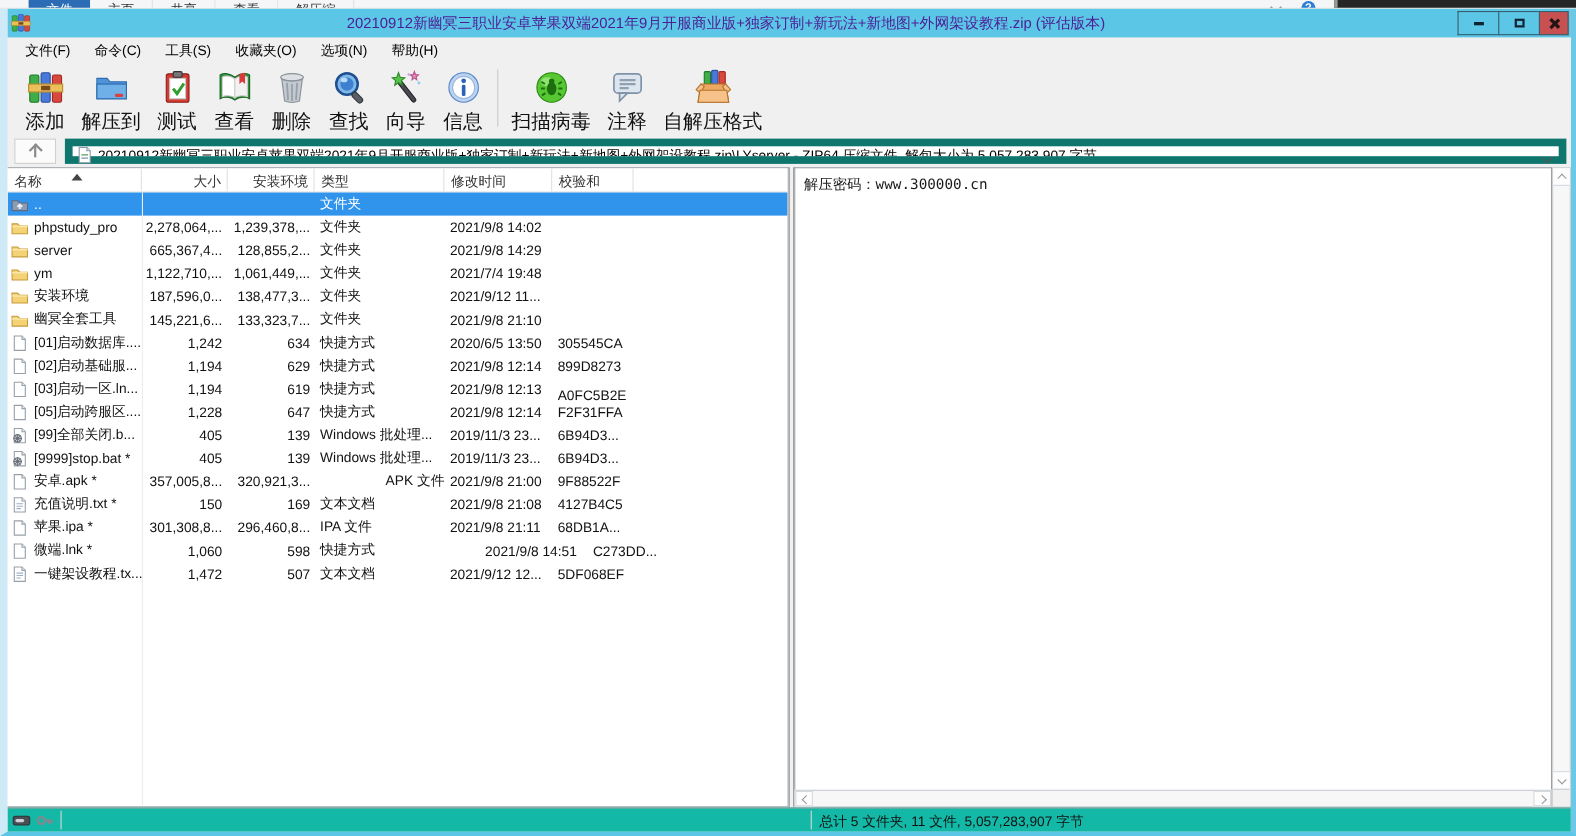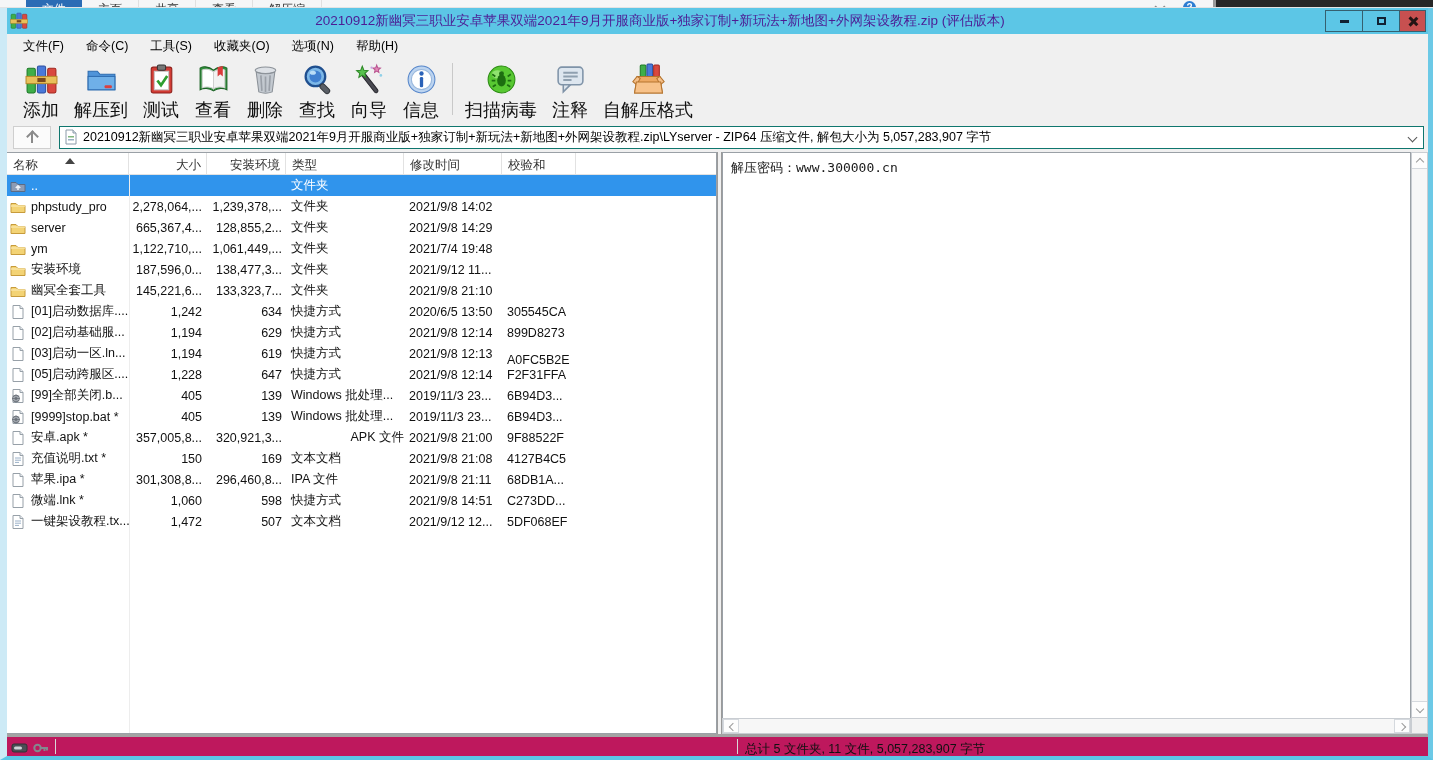--- a/index.html
+++ b/index.html
@@ -42,21 +42,21 @@
   .tbtn .ticon { width:33px; height:33px; }
   .tbtn .tlabel { margin-top:2px; font-size:18px; white-space:nowrap; }
   .tsep { width:1px; height:52px; background:#c9c9c9; margin:3px 5px 0; }
 
   
   .addressrow { height:30px; display:flex; align-items:center; padding:0 4px 0 6px; background:#f0f0f0; flex:0 0 auto; }
   .upbtn { width:38px; height:23px; border:1px solid #cfcfcf; background:#fbfbfb; display:flex; align-items:center; justify-content:center; margin-right:8px; }
   .uparrow { position:relative; width:12px; height:12px; }
   .uparrow::before { content:""; position:absolute; left:2px; top:1px; width:7px; height:7px; border-left:2px solid #8a8a8a; border-top:2px solid #8a8a8a; transform:rotate(45deg); }
   .uparrow::after { content:""; position:absolute; left:5px; top:2px; width:2px; height:10px; background:#8a8a8a; }
-  .combo { flex:1; height:23px; border:1px solid #0f766e; background:#fff; display:flex; align-items:center; padding:0 22px 0 4px; position:relative; }
+  .combo { flex:1; height:23px; border:7px solid #0f766e; background:#fff; display:flex; padding:0 22px 0 4px; position:relative; }
   .combo .ctext { white-space:nowrap; overflow:hidden; color:#000; }
   .combo .cchev { position:absolute; right:6px; top:7px; width:9px; height:9px; }
   .combo .cchev::before { content:""; position:absolute; left:1px; top:0; width:6px; height:6px; border-right:1.5px solid #555; border-bottom:1.5px solid #555; transform:rotate(45deg); }
 
   
   .main { flex:1; display:flex; background:#f0f0f0; min-height:0; }
   .listpane { width:710px; background:#fff; border:1px solid #9aa0a6; border-left:none; position:relative; overflow:hidden; }
   .lheader { height:22px; display:flex; border-bottom:1px solid #e2e2e2; background:#fff; }
   .hcell { position:relative; border-right:1px solid #e2e2e2; color:#333; padding-top:4px; white-space:nowrap; overflow:hidden; }
   .hcell.left { padding-left:6px; text-align:left; }
@@ -84,21 +84,21 @@
   .chev.u::before { transform:rotate(-135deg); left:1px; top:2px; }
   .chev.d::before { transform:rotate(45deg); left:1px; top:0; }
 
   .vscrollcol { width:17px; display:flex; flex-direction:column; background:#f7f7f7; border:1px solid #c9cdd2; }
   .vs-btn { height:16px; background:#fdfdfd; border-bottom:1px solid #d5d9de; display:flex; align-items:center; justify-content:center; }
   .vs-track { flex:1; }
   .vs-btn.bottom { border-top:1px solid #d5d9de; border-bottom:none; }
   .vs-corner { height:16px; background:#f0f0f0; border-top:1px solid #c9cdd2; }
 
   
-  .statusbar { height:22px; background:#be185d; border-top:3px solid #a3a3a3; position:relative; flex:0 0 auto; }
+  .statusbar { height:22px; background:#14b8a6; border-top:1px solid #a3a3a3; position:relative; flex:0 0 auto; }
   .st-icons { position:absolute; left:4px; top:2px; display:flex; align-items:center; height:18px; }
   .st-icons svg { margin-right:3px; }
   .st-div1 { position:absolute; left:48px; top:2px; bottom:2px; width:1px; background:#d8d8d8; }
   .st-div2 { position:absolute; left:730px; top:2px; bottom:2px; width:1px; background:#d8d8d8; }
   .st-totals { position:absolute; left:738px; top:4px; color:#111; white-space:nowrap; }
 </style>
 </head>
 <body>
 
 <div class="screen">
@@ -535,21 +535,21 @@
                   <svg width="16" height="16" viewBox="0 0 16 16">
                     <path d="M3 1.5 L10 1.5 L13 4.5 L13 14.5 L3 14.5 Z" fill="#fff" stroke="#97a0a8"></path>
                     <path d="M10 1.5 L10 4.5 L13 4.5" fill="#e8ecf0" stroke="#97a0a8"></path>
                   </svg>
                 </span>
                 <span style="overflow: hidden; white-space: nowrap;">微端.lnk *</span>
               </div>
               <div class="lcell right" style="width: 78px; padding: 0px 5px 0px 0px;">1,060</div>
               <div class="lcell right" style="width: 79px; padding: 0px 4px 0px 0px;">598</div>
               <div class="lcell left" style="width: 118px; padding: 0px 0px 0px 5px;">快捷方式</div>
-              <div class="lcell left" style="width: 98px; padding: 0px 0px 0px 5px;">2021/9/8 14:51</div>
+              <div class="lcell left" style="width: 98px; padding: 0px 0px 0px 5px; margin-left: 32px;">2021/9/8 14:51</div>
               <div class="lcell left" style="width: 74px; padding: 0px 0px 0px 5px;">C273DD...</div>
             </div>
             <div class="lrow">
               <div class="lcell left namecell" style="width: 122px;">
                 <span style="width: 16px; height: 16px; display: inline-flex; margin-right: 5px; flex: 0 0 auto;">
                   <svg width="16" height="16" viewBox="0 0 16 16">
                     <path d="M3 1.5 L10 1.5 L13 4.5 L13 14.5 L3 14.5 Z" fill="#fff" stroke="#97a0a8"></path>
                     <path d="M10 1.5 L10 4.5 L13 4.5" fill="#e8ecf0" stroke="#97a0a8"></path>
                     <path d="M5 7 L11 7 M5 9.2 L11 9.2 M5 11.4 L9 11.4" stroke="#9ab0c8" stroke-width="1"></path>
                   </svg>

